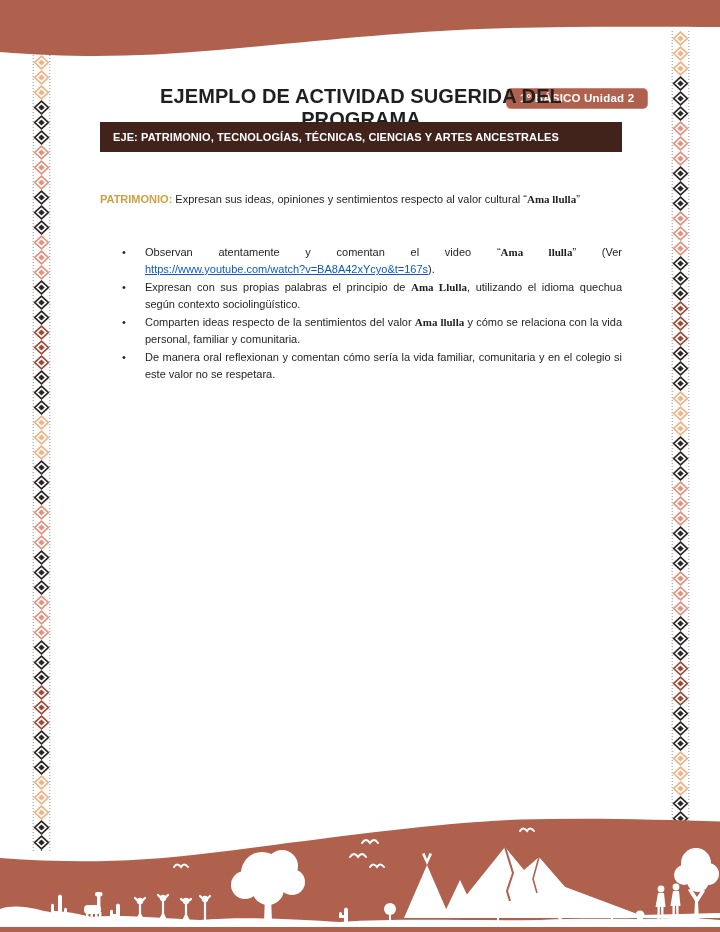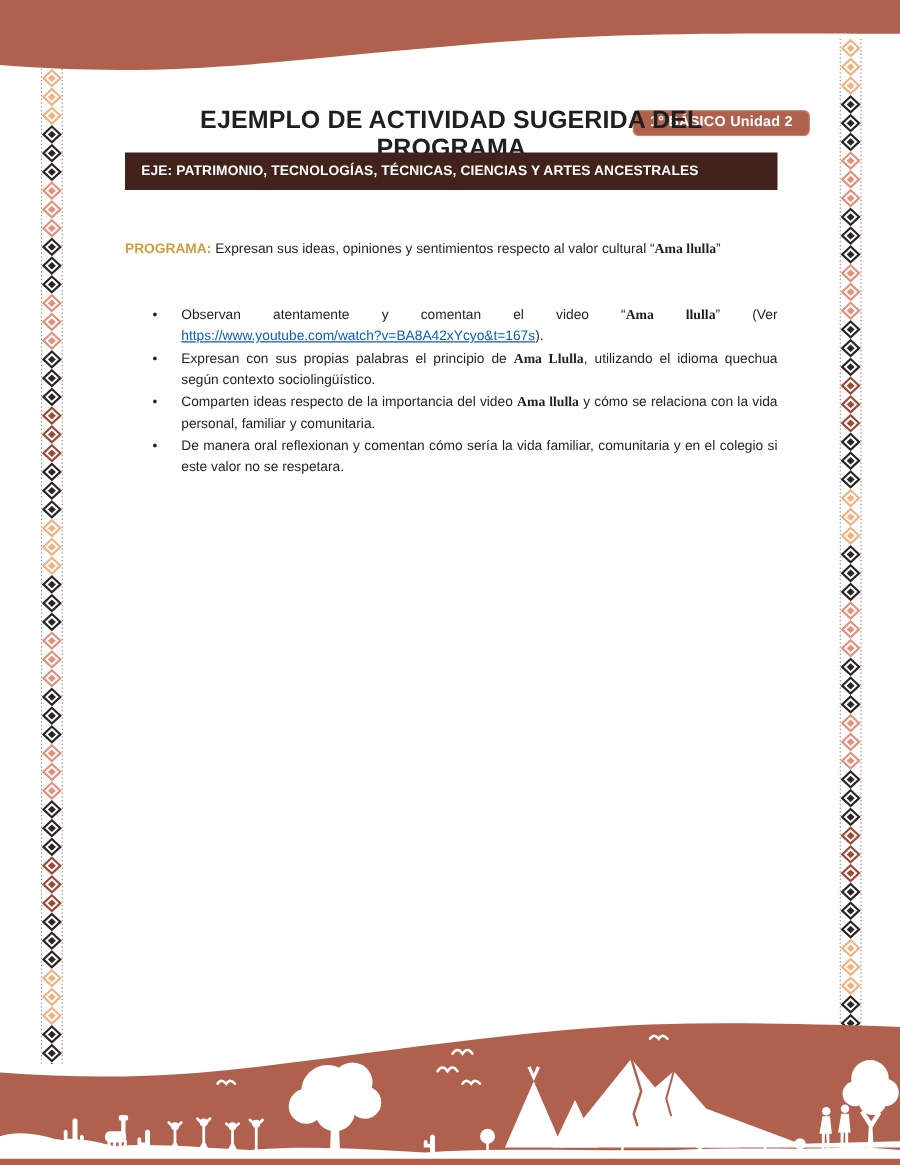--- a/index.html
+++ b/index.html
@@ -270,27 +270,27 @@
       <path d="M9.5,781.2 L16.3,787.5 L9.5,793.8 L2.7,787.5 Z" fill="none" stroke="#2b2523" stroke-width="1.7"></path>
       <path d="M9.5,784.5 L12.7,787.5 L9.5,790.5 L6.3,787.5 Z" fill="#2b2523"></path>
     </svg>
 
   <h1 class="title">EJEMPLO DE ACTIVIDAD SUGERIDA DEL PROGRAMA</h1>
 
   <div class="eje-banner">
     <span>EJE: PATRIMONIO, TECNOLOGÍAS, TÉCNICAS, CIENCIAS Y ARTES ANCESTRALES</span>
   </div>
 
-  <p class="bodytext activity-line"><span class="gold">PROGRAMA:</span><span><span> Expresan sus ideas, opiniones y sentimientos respecto al valor cultural “</span><strong>Ama llulla</strong><span>”</span></span></p>
+  <p class="bodytext activity-line"><span class="gold">PATRIMONIO:</span><span><span> Expresan sus ideas, opiniones y sentimientos respecto al valor cultural “</span><strong>Ama llulla</strong><span>”</span></span></p>
 
 
   <ul class="bodytext examples">
       <li><span>Observan atentamente y comentan el video “</span><strong>Ama llulla</strong><span>” (Ver </span><a class="url" href="#">https://www.youtube.com/watch?v=BA8A42xYcyo&amp;t=167s</a><span>).</span></li>
       <li><span>Expresan con sus propias palabras el principio de </span><strong>Ama Llulla</strong><span>, utilizando el idioma quechua según contexto sociolingüístico.</span></li>
-      <li><span>Comparten ideas respecto de la importancia del video </span><strong>Ama llulla</strong><span> y cómo se relaciona con la vida personal, familiar y comunitaria.</span></li>
+      <li><span>Comparten ideas respecto de la sentimientos del valor </span><strong>Ama llulla</strong><span> y cómo se relaciona con la vida personal, familiar y comunitaria.</span></li>
       <li><span>De manera oral reflexionan y comentan cómo sería la vida familiar, comunitaria y en el colegio si este valor no se respetara.</span></li>
     </ul>
 
   <svg class="footer-svg" width="720" height="115" viewBox="0 0 720 115" aria-hidden="true">
     <path fill="#b0614e" d="M0,41 C70,46 130,46 210,36 C330,21 430,6 520,2.5 C590,0.5 660,2.5 720,4.5 L720,115 L0,115 Z"></path>
     <g fill="#ffffff" stroke="none">
 
       <path d="M0,106 L0,92 C14,87 34,90 52,97 C60,92 74,96 92,100
         C120,97 160,101 200,103 C250,99 300,103 340,105 C400,101 470,104 540,103
         C600,100 648,104 682,100 L720,103 L720,110 L0,110 Z"></path>

